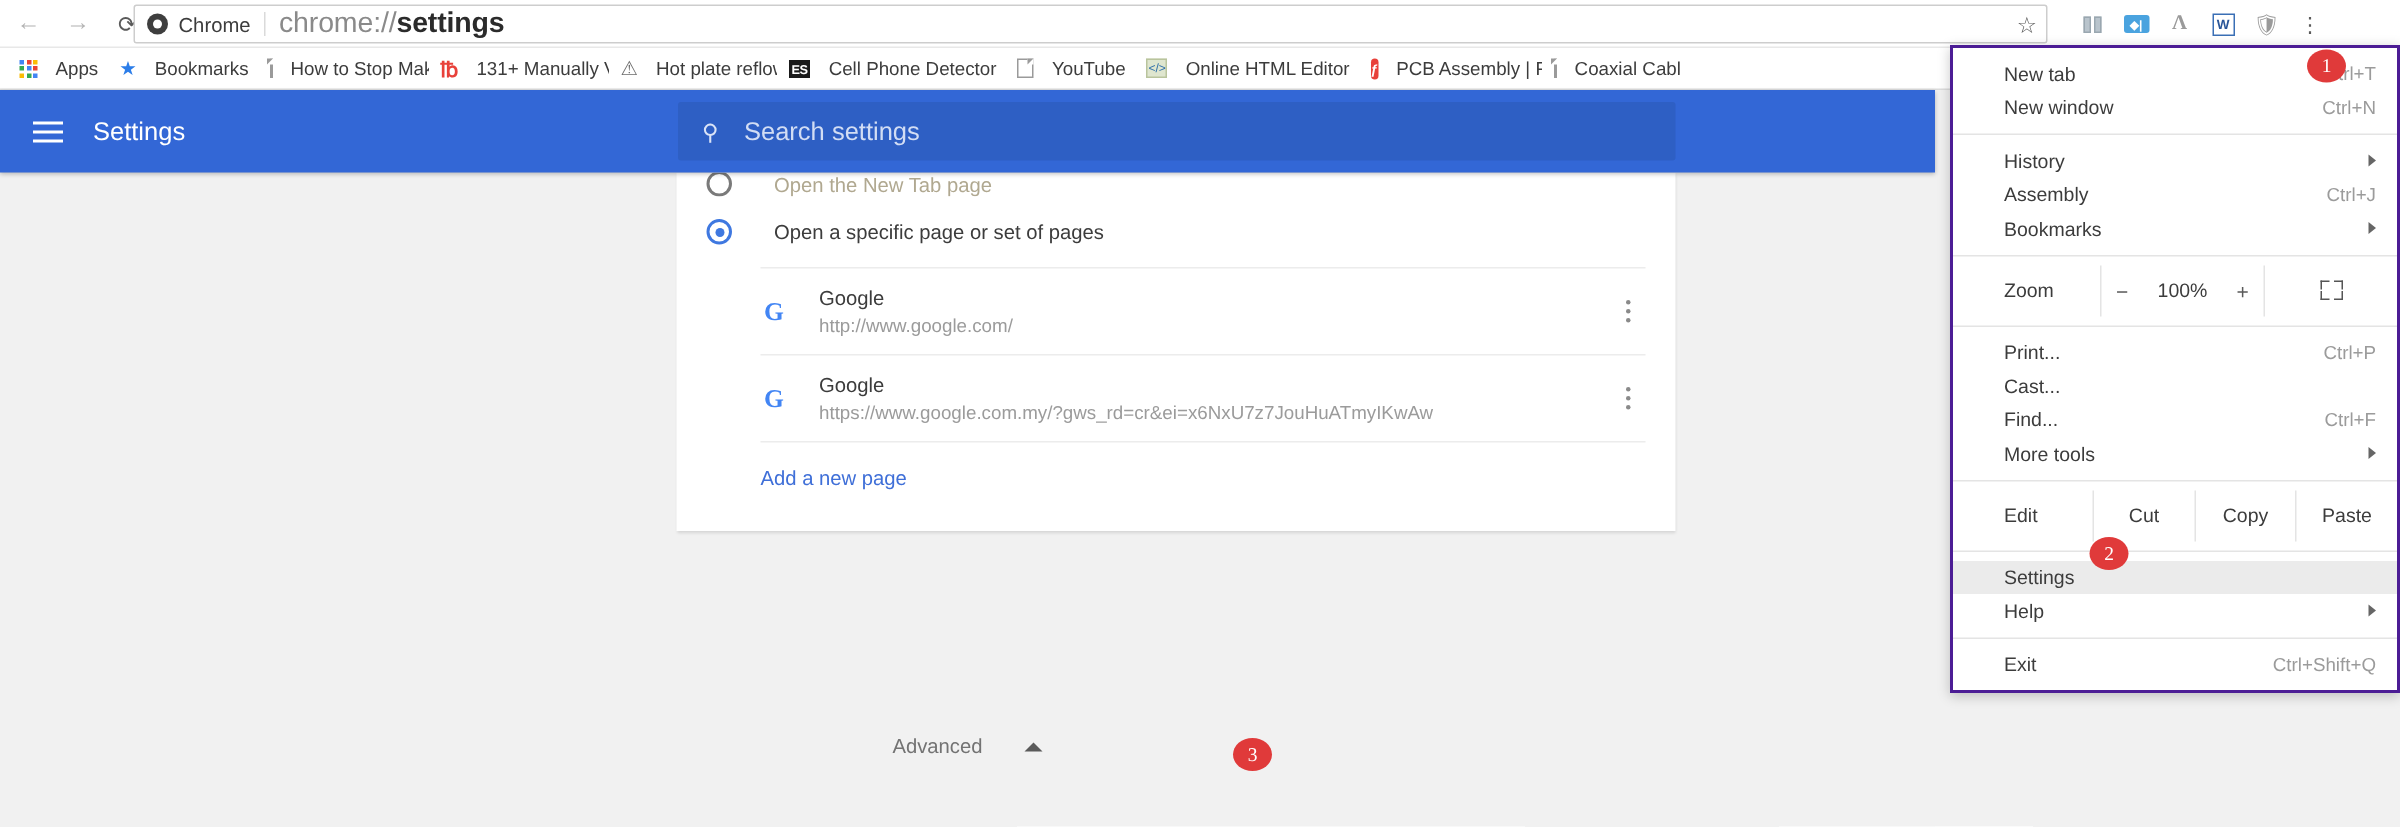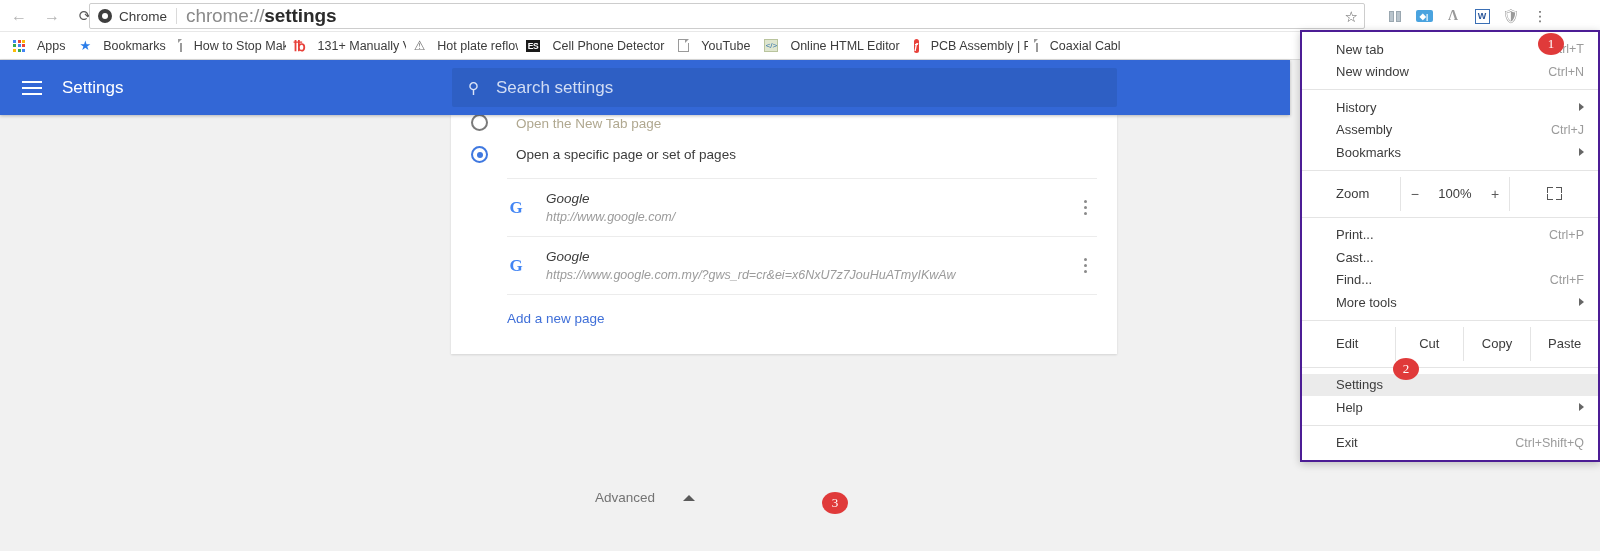--- a/index.html
+++ b/index.html
@@ -178,21 +178,21 @@
     display: flex; align-items: center; height: 58px;
     margin-left: 56px; margin-right: 20px;
     border-top: 1px solid #ececec;
   }
   .page-item:first-of-type { border-top: none; }
   .g-favicon {
     width: 18px; height: 18px; flex: 0 0 auto; position: relative;
     font-family: "Liberation Serif", serif; font-size: 17px;
     font-weight: bold; color: #4285f4; line-height: 18px; text-align: center;
   }
-  .page-text { margin-left: 21px; flex: 1 1 auto; overflow: hidden; font-style: italic; }
+  .page-text { margin-left: 21px; flex: 1 1 auto; overflow: hidden; }
   .page-title { font-size: 13.5px; color: #3c3c3c; line-height: 19px; }
   .page-url { font-size: 12.5px; color: #9b9b9b; line-height: 19px; }
   .kebab {
     width: 24px; flex: 0 0 auto; display: flex; flex-direction: column;
     align-items: center; gap: 3px;
   }
   .kebab i { display: block; width: 3px; height: 3px; border-radius: 50%; background: #8a8a8a; }
 
   .link-row {
     height: 48px; display: flex; align-items: center;

